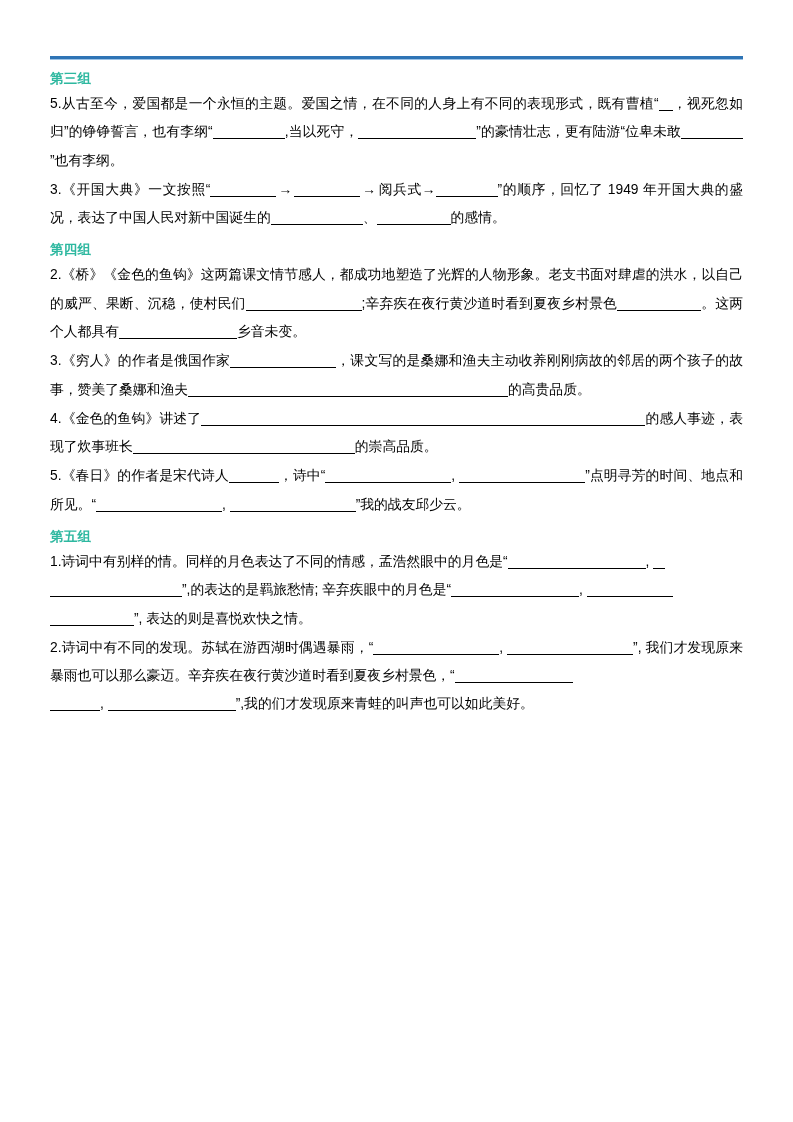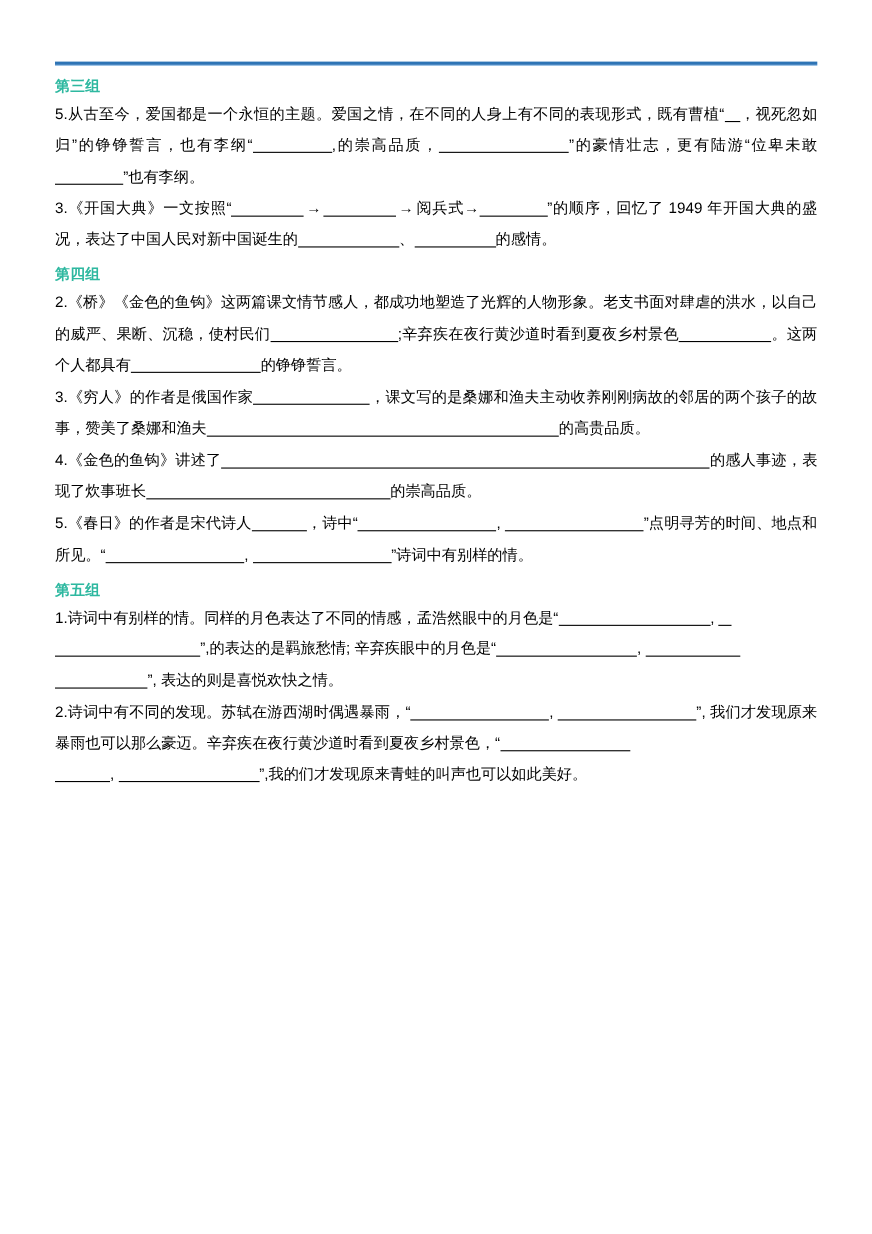--- a/index.html
+++ b/index.html
@@ -51,28 +51,28 @@
 </style>
 </head>
 <body>
 
 <div class="page">
 
   <div class="top-rule"></div>
 
   <div id="content">
       <div class="group-title">第三组</div>
-      <div class="para" id="g3-1"><span>5.从古至今，爱国都是一个永恒的主题。爱国之情，在不同的人身上有不同的表现形式，既有曹植“</span><span class="u" style="width: 14px;"></span><span>，视死忽如归”的铮铮誓言，也有李纲“</span><span class="u" style="width: 72px;"></span><span>,的崇高品质，</span><span class="u" style="width: 118px;"></span><span>”的豪情壮志，更有陆游“位卑未敢</span><span class="u" style="width: 62px;"></span><span>”也有李纲。</span></div>
+      <div class="para" id="g3-1"><span>5.从古至今，爱国都是一个永恒的主题。爱国之情，在不同的人身上有不同的表现形式，既有曹植“</span><span class="u" style="width: 14px;"></span><span>，视死忽如归”的铮铮誓言，也有李纲“</span><span class="u" style="width: 72px;"></span><span>,当以死守，</span><span class="u" style="width: 118px;"></span><span>”的豪情壮志，更有陆游“位卑未敢</span><span class="u" style="width: 62px;"></span><span>”也有李纲。</span></div>
       <div class="para" id="g3-3"><span>3.《开国大典》一文按照“</span><span class="u" style="width: 66px;"></span><span class="arrow">→</span><span class="u" style="width: 66px;"></span><span class="arrow">→</span><span>阅兵式→</span><span class="u" style="width: 62px;"></span><span>”的顺序，回忆了 1949 年开国大典的盛况，表达了中国人民对新中国诞生的</span><span class="u" style="width: 92px;"></span><span>、</span><span class="u" style="width: 74px;"></span><span>的感情。</span></div>
       <div class="spacer-group"></div>
       <div class="group-title">第四组</div>
-      <div class="para" id="g4-2"><span>2.《桥》《金色的鱼钩》这两篇课文情节感人，都成功地塑造了光辉的人物形象。老支书面对肆虐的洪水，以自己的威严、果断、沉稳，使村民们</span><span class="u" style="width: 116px;"></span><span>;辛弃疾在夜行黄沙道时看到夏夜乡村景色</span><span class="u" style="width: 84px;"></span><span>。这两个人都具有</span><span class="u" style="width: 118px;"></span><span>的铮铮誓言。</span></div>
+      <div class="para" id="g4-2"><span>2.《桥》《金色的鱼钩》这两篇课文情节感人，都成功地塑造了光辉的人物形象。老支书面对肆虐的洪水，以自己的威严、果断、沉稳，使村民们</span><span class="u" style="width: 116px;"></span><span>;辛弃疾在夜行黄沙道时看到夏夜乡村景色</span><span class="u" style="width: 84px;"></span><span>。这两个人都具有</span><span class="u" style="width: 118px;"></span><span>乡音未变。</span></div>
       <div class="para" id="g4-3"><span>3.《穷人》的作者是俄国作家</span><span class="u" style="width: 106px;"></span><span>，课文写的是桑娜和渔夫主动收养刚刚病故的邻居的两个孩子的故事，赞美了桑娜和渔夫</span><span class="u" style="width: 320px;"></span><span>的高贵品质。</span></div>
       <div class="para" id="g4-4"><span>4.《金色的鱼钩》讲述了</span><span class="u" style="width: 444px;"></span><span>的感人事迹，表现了炊事班长</span><span class="u" style="width: 222px;"></span><span>的崇高品质。</span></div>
-      <div class="para" id="g4-5"><span>5.《春日》的作者是宋代诗人</span><span class="u" style="width: 50px;"></span><span>，诗中“</span><span class="u" style="width: 126px;"></span><span>, </span><span class="u" style="width: 126px;"></span><span>”点明寻芳的时间、地点和所见。“</span><span class="u" style="width: 126px;"></span><span>, </span><span class="u" style="width: 126px;"></span><span>”诗词中有别样的情。</span></div>
+      <div class="para" id="g4-5"><span>5.《春日》的作者是宋代诗人</span><span class="u" style="width: 50px;"></span><span>，诗中“</span><span class="u" style="width: 126px;"></span><span>, </span><span class="u" style="width: 126px;"></span><span>”点明寻芳的时间、地点和所见。“</span><span class="u" style="width: 126px;"></span><span>, </span><span class="u" style="width: 126px;"></span><span>”我的战友邱少云。</span></div>
       <div class="spacer-group"></div>
       <div class="group-title">第五组</div>
       <div class="para" id="g5-1"><span>1.诗词中有别样的情。同样的月色表达了不同的情感，孟浩然眼中的月色是“</span><span class="u" style="width: 138px;"></span><span>, </span><span class="u" style="width: 12px;"></span><span></span><br><span class="u" style="width: 132px;"></span><span>”,的表达的是羁旅愁情; 辛弃疾眼中的月色是“</span><span class="u" style="width: 128px;"></span><span>, </span><span class="u" style="width: 86px;"></span><br><span class="u" style="width: 84px;"></span><span>”, 表达的则是喜悦欢快之情。</span></div>
       <div class="para" id="g5-2"><span>2.诗词中有不同的发现。苏轼在游西湖时偶遇暴雨，“</span><span class="u" style="width: 126px;"></span><span>, </span><span class="u" style="width: 126px;"></span><span>”, 我们才发现原来暴雨也可以那么豪迈。辛弃疾在夜行黄沙道时看到夏夜乡村景色，“</span><span class="u" style="width: 118px;"></span><br><span class="u" style="width: 50px;"></span><span>, </span><span class="u" style="width: 128px;"></span><span>”,我的们才发现原来青蛙的叫声也可以如此美好。</span></div>
       <div class="spacer-group"></div>
     </div>
 
 </div>
 
 </body></html>

